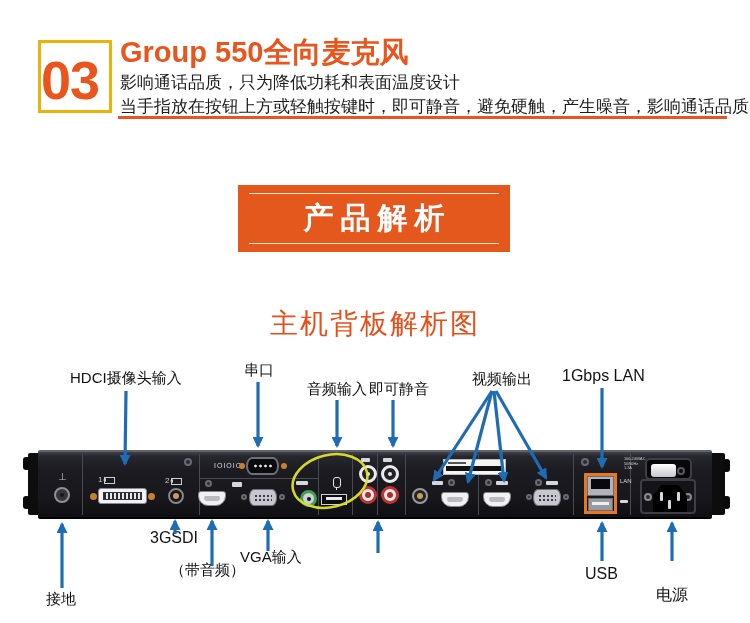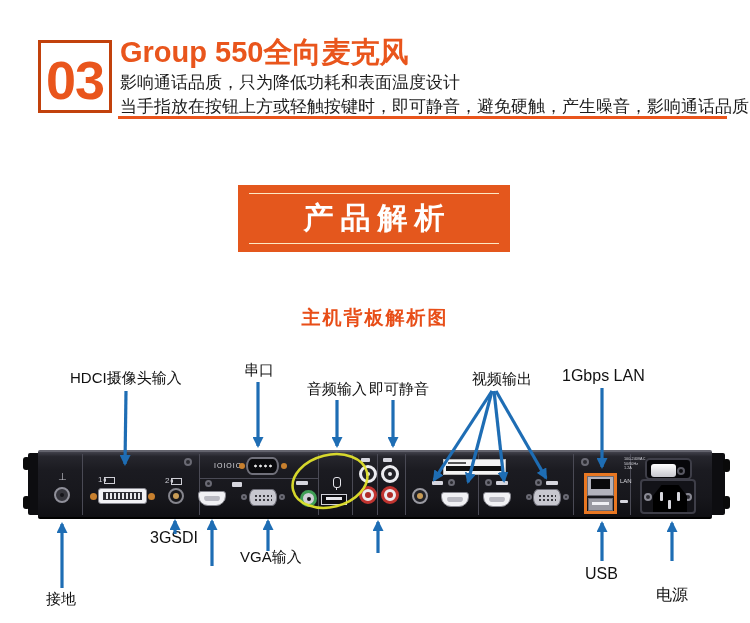--- a/index.html
+++ b/index.html
@@ -3,41 +3,41 @@
 <meta charset="utf-8">
 <style>
   html,body{margin:0;padding:0;background:#fff;}
   .page{
     position:relative;width:750px;height:623px;background:#ffffff;overflow:hidden;
     font-family:"Liberation Sans","DejaVu Sans",sans-serif;color:#1a1a1a;
   }
   
   .num-box{
     position:absolute;left:38px;top:40px;width:68px;height:67px;
-    border:3px solid #c2410c;display:flex;align-items:center;justify-content:center;
+    border:3px solid #eab308;display:flex;align-items:center;justify-content:flex-start;
   }
   .num-box span{font-size:54px;font-weight:bold;color:#E9551C;line-height:1;margin-top:6px;letter-spacing:-1px;}
   .product-title{position:absolute;left:120px;top:33px;font-size:29px;font-weight:bold;color:#E9551C;white-space:nowrap;}
   .desc1{position:absolute;left:120px;top:71px;font-size:17px;color:#1b1b1b;white-space:nowrap;}
   .desc2{position:absolute;left:120px;top:95px;font-size:17px;color:#1b1b1b;white-space:nowrap;}
   .rule{position:absolute;left:118px;top:116px;width:609px;height:3px;background:#E9551C;}
   
   .banner{
     position:absolute;left:238px;top:185px;width:272px;height:67px;background:#E4571D;
     display:flex;align-items:center;justify-content:center;
   }
   .banner::before,.banner::after{
     content:"";position:absolute;left:11px;right:11px;height:1px;background:rgba(255,250,215,.9);
   }
   .banner::before{top:8px;} .banner::after{bottom:8px;}
   .banner span{color:#fff;font-size:30px;font-weight:bold;letter-spacing:7px;text-indent:7px;}
   
   .diag-heading{
     position:absolute;left:0;top:305px;width:750px;text-align:center;
-    font-size:19px;font-weight:bold;color:#E84E18;letter-spacing:2px;
+    font-size:28px;font-weight:normal;color:#E84E18;letter-spacing:2px;
   }
   
   .lbl{position:absolute;font-size:15px;color:#111;white-space:nowrap;z-index:4;}
   .lbl.big{font-size:16px;}
   .lbl-hdmi{position:absolute;left:155px;top:561px;width:105px;text-align:center;font-size:15px;color:#111;z-index:4;line-height:18px;}
   
   .overlay{position:absolute;left:0;top:0;width:750px;height:623px;z-index:6;pointer-events:none;}
   
   .panel-wrap{position:absolute;left:28px;top:450px;width:697px;height:68px;z-index:2;}
   .ear{position:absolute;top:3px;width:14px;height:62px;background:#0d0d10;}
@@ -114,20 +114,21 @@
   <div class="lbl" style="left:70px;top:369px;">HDCI摄像头输入</div>
   <div class="lbl" style="left:244px;top:361px;">串口</div>
   <div class="lbl" style="left:307px;top:380px;">音频输入</div>
   <div class="lbl" style="left:369px;top:380px;">即可静音</div>
   <div class="lbl" style="left:472px;top:370px;">视频输出</div>
   <div class="lbl big" style="left:562px;top:367px;">1Gbps LAN</div>
 
   <div class="lbl" style="left:46px;top:590px;">接地</div>
   <div class="lbl big" style="left:150px;top:529px;">3GSDI</div>
   <div class="lbl-hdmi">
+    <div>（带音频）</div>
   </div>
   <div class="lbl" style="left:240px;top:548px;">VGA输入</div>
   <div class="lbl big" style="left:585px;top:565px;">USB</div>
   <div class="lbl big" style="left:656px;top:565px;margin-top:20px;">电源</div>
 
   <div class="panel-wrap">
     <div class="ear left">
       <div class="bump" style="top:4px;"></div>
       <div class="bump" style="bottom:6px;"></div>
     </div>

